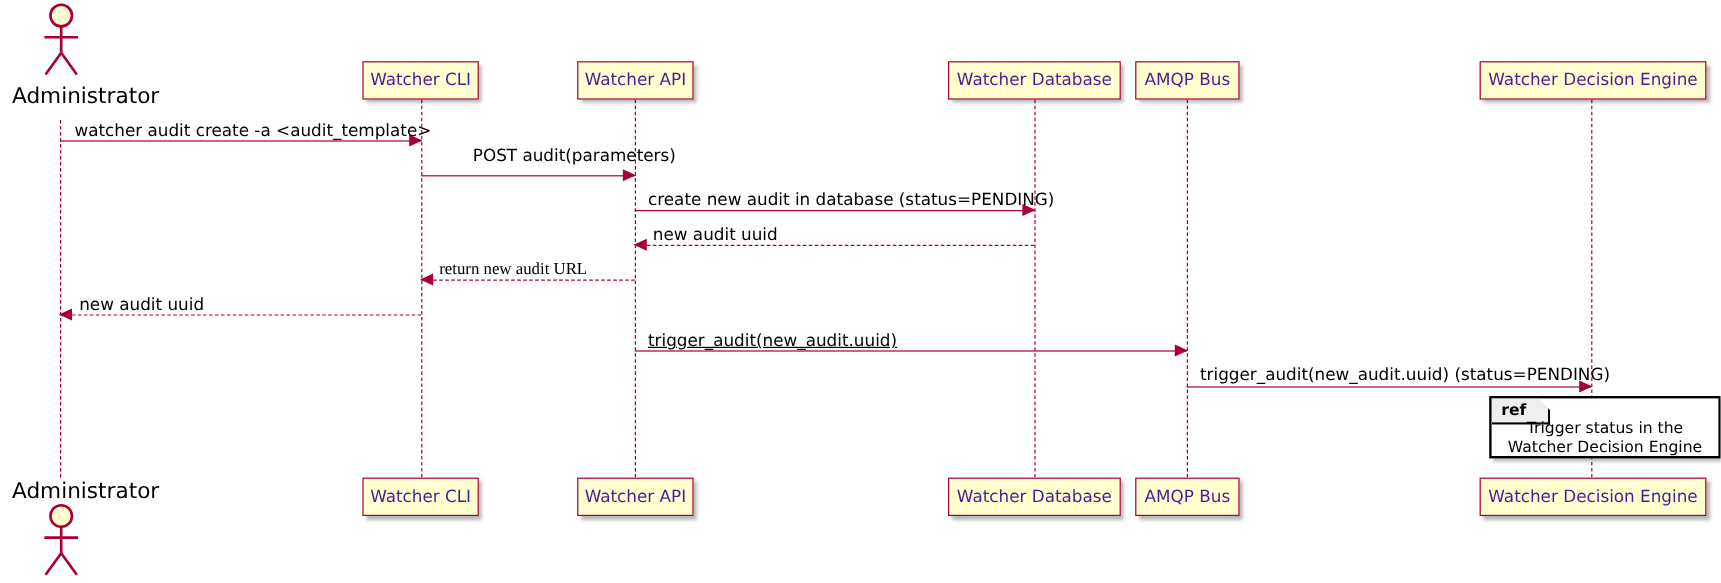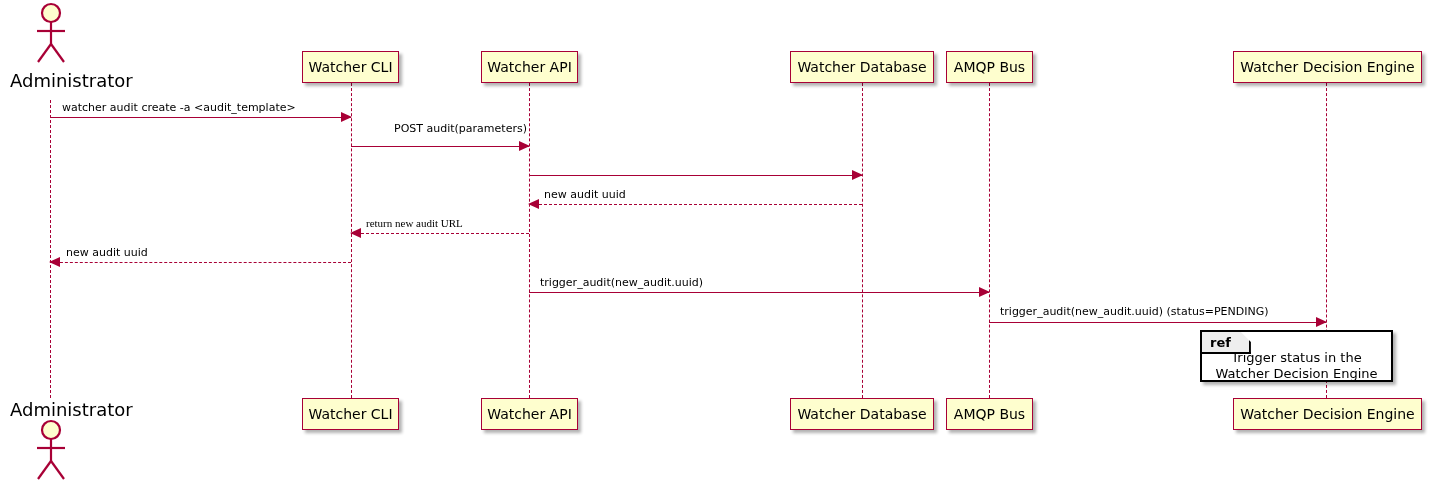--- a/index.html
+++ b/index.html
@@ -17,21 +17,21 @@
     background: #FFFFFF;
     overflow: hidden;
   }
 
   
   .participant {
     position: absolute;
     box-sizing: border-box;
     background: #FEFECE;
     border: 1.5px solid #A80036;
-    color: #000000;
+    color: #4c1d95;
     font-size: 14px;
     line-height: 1;
     display: flex;
     align-items: center;
     justify-content: center;
     white-space: nowrap;
     box-shadow: 3px 3px 3px rgba(0,0,0,0.30);
     z-index: 6;
   }
 
@@ -87,21 +87,21 @@
   }
   .arrowhead.left {
     left: -1px;
     border-top: 5px solid transparent;
     border-bottom: 5px solid transparent;
     border-right: 11px solid #A80036;
   }
 
   .msg-label {
     position: absolute;
-    font-size: 11px;
+    font-size: 14px;
     color: #000000;
     white-space: nowrap;
     z-index: 4;
     text-align: center;
   }
 
   
   .ref-box {
     position: absolute;
     box-sizing: border-box;
@@ -194,20 +194,21 @@
   <div class="msg solid" style="left:351px; top:146px; width:178px;">
     <div class="line"></div>
     <div class="arrowhead right"></div>
   </div>
   <div class="msg-label" style="left:362px; top:122px;margin-left:32px;">POST audit(parameters)</div>
 
   <div class="msg solid" style="left:529px; top:175px; width:333px;">
     <div class="line"></div>
     <div class="arrowhead right"></div>
   </div>
+  <div class="msg-label" style="left:540px; top:159px;">create new audit in database (status=PENDING)</div>
 
   <div class="msg dashed" style="left:529px; top:204px; width:333px;">
     <div class="line"></div>
     <div class="arrowhead left"></div>
   </div>
   <div class="msg-label" style="left:544px; top:188px;">new audit uuid</div>
 
   <div class="msg dashed" style="left:351px; top:233px; width:178px;">
     <div class="line"></div>
     <div class="arrowhead left"></div>
@@ -217,29 +218,29 @@
   <div class="msg dashed" style="left:50px; top:262px; width:301px;">
     <div class="line"></div>
     <div class="arrowhead left"></div>
   </div>
   <div class="msg-label" style="left:66px; top:246px;">new audit uuid</div>
 
   <div class="msg solid" style="left:529px; top:292px; width:460px;">
     <div class="line"></div>
     <div class="arrowhead right"></div>
   </div>
-  <div class="msg-label" style="left:540px; top:276px;">trigger_audit(new_audit.uuid)</div>
+  <div class="msg-label" style="left:540px; top:276px;text-decoration:underline;">trigger_audit(new_audit.uuid)</div>
 
   <div class="msg solid" style="left:989px; top:322px; width:337px;">
     <div class="line"></div>
     <div class="arrowhead right"></div>
   </div>
   <div class="msg-label" style="left:1000px; top:305px;">trigger_audit(new_audit.uuid) (status=PENDING)</div>
 
-  <div class="ref-box" style="left:1200px; top:330px; width:193px; height:52px;">
+  <div class="ref-box" style="left:1241px; top:330px; width:193px; height:52px;">
     <div class="ref-tab">
       <span>ref</span>
     </div>
     <div class="ref-body">
       <span>Trigger status in the</span>
       <span>Watcher Decision Engine</span>
     </div>
   </div>
 
   <div class="participant" style="left:302px; top:398px; width:97px; height:32px;">

